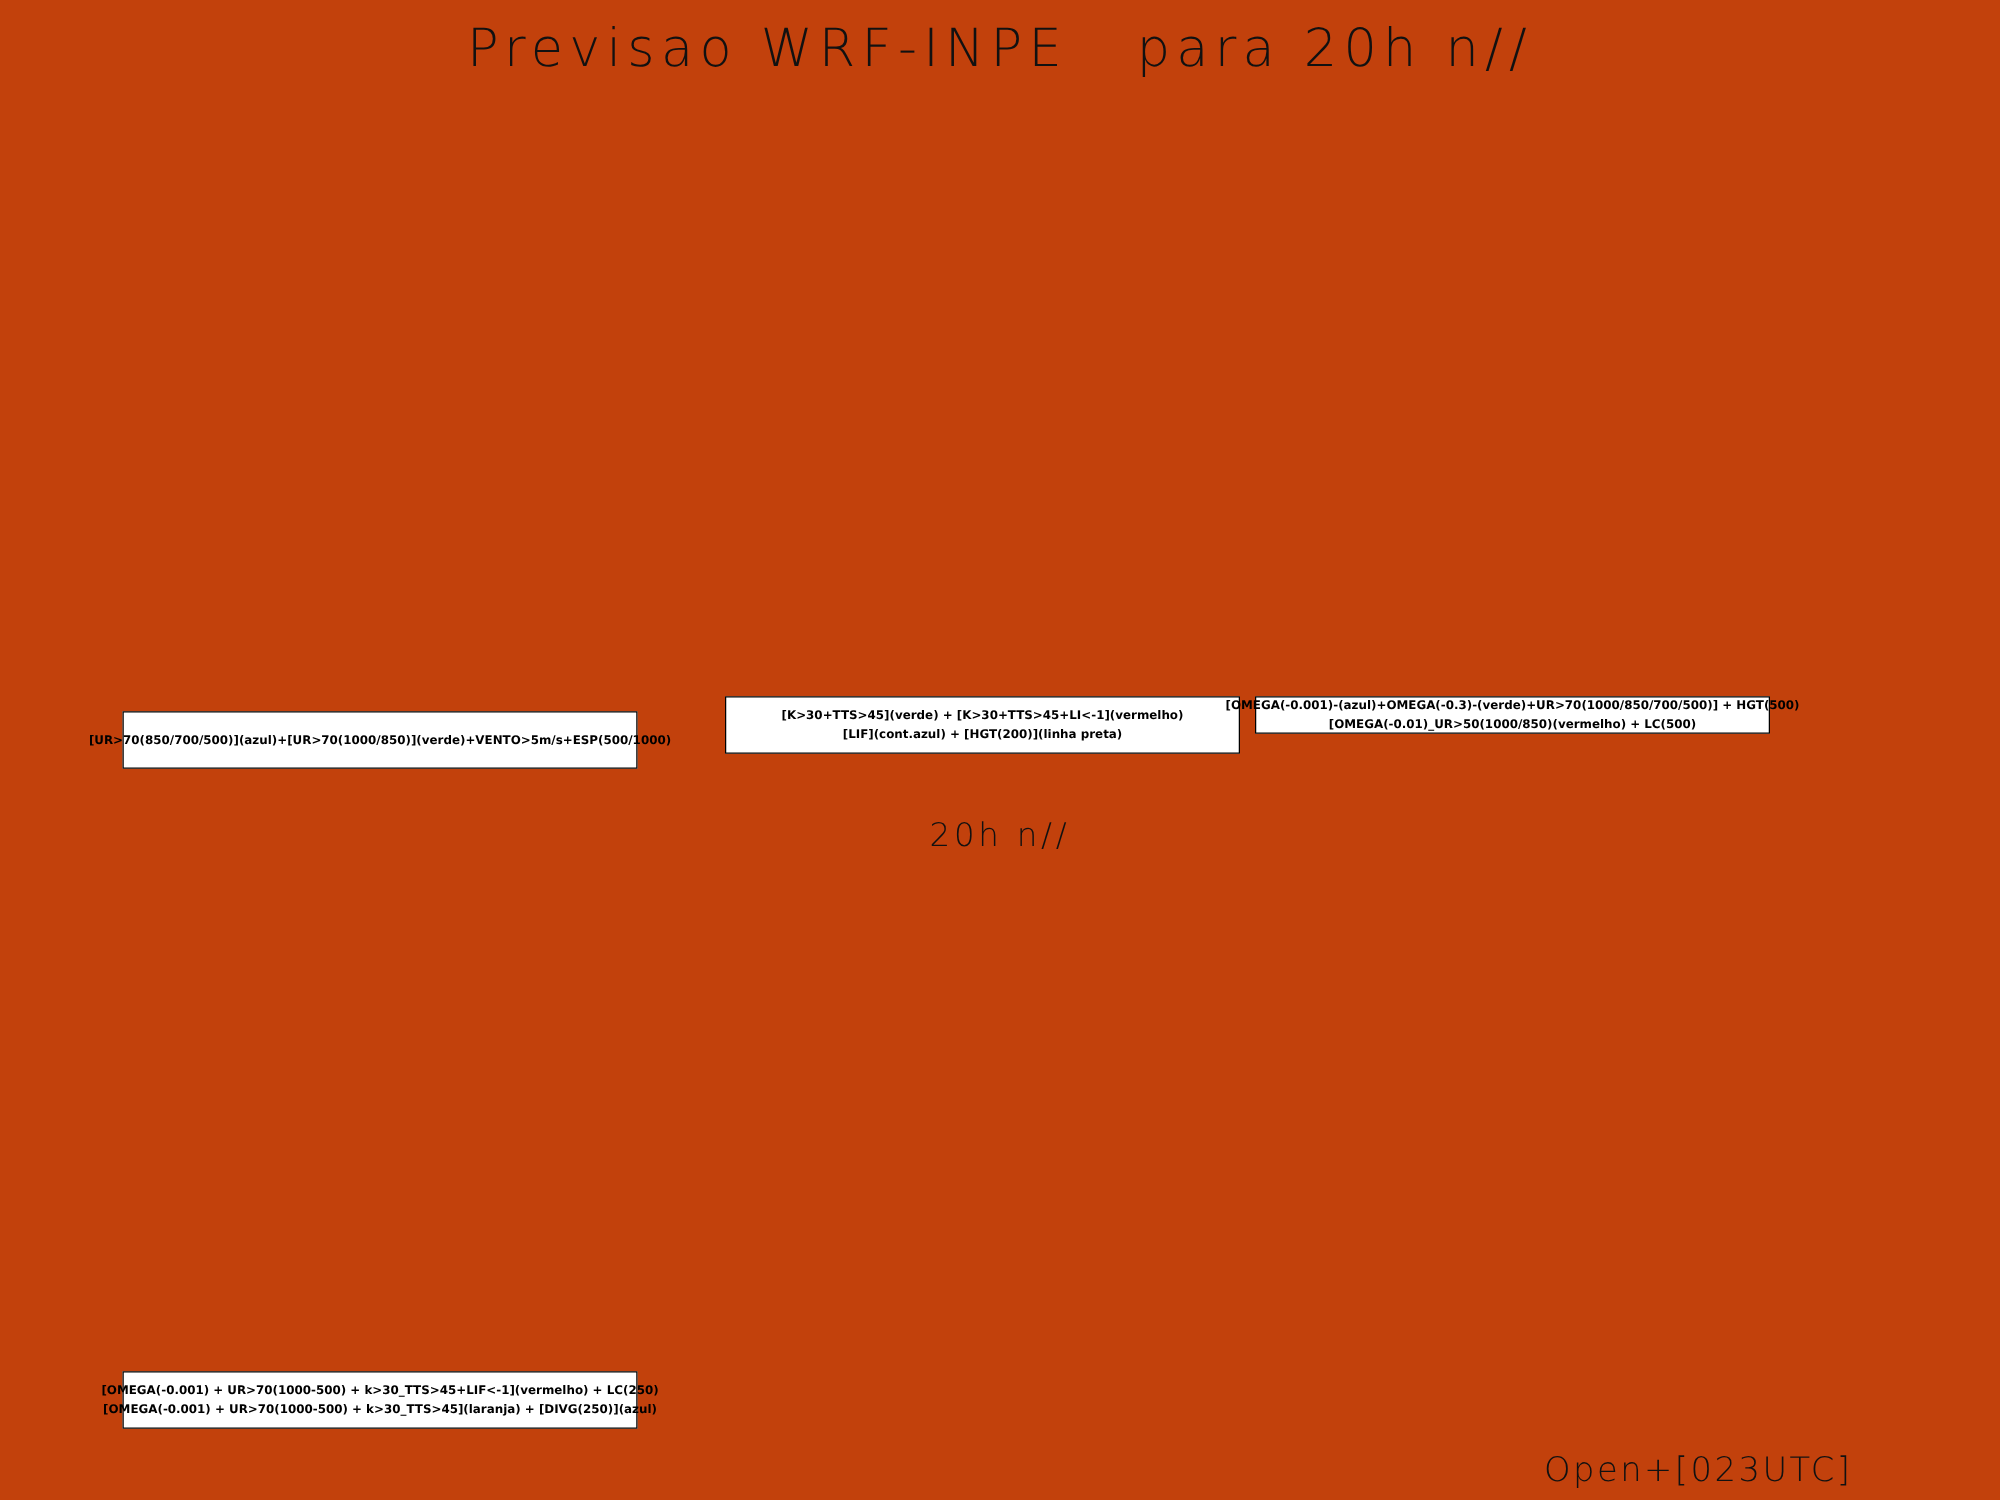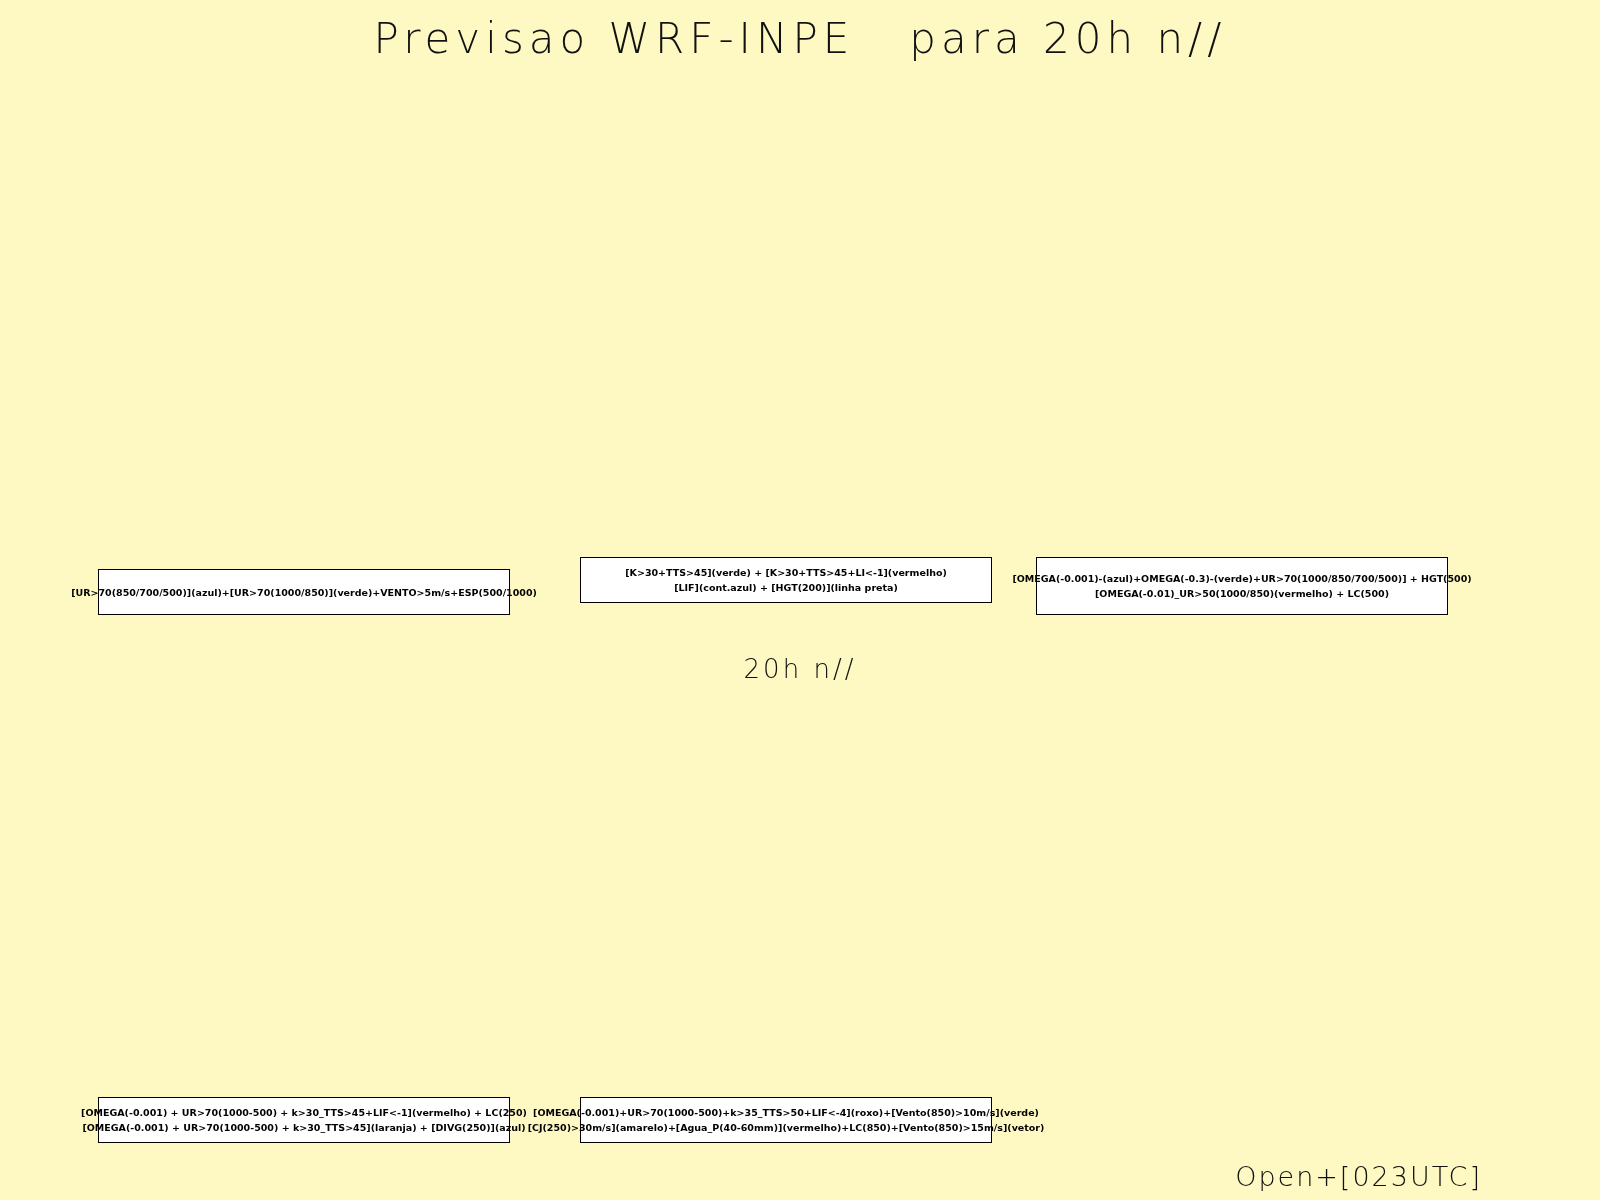--- a/index.html
+++ b/index.html
@@ -12,21 +12,21 @@
     height: 1200px;
     position: relative;
     font-family: "DejaVu Sans", sans-serif;
     overflow: hidden;
   }
   .page {
     position: absolute;
     left: 0; top: 0;
     width: 1600px;
     height: 1200px;
-    background: #fef9c3;
+    background: #c2410c;
   }
   .main-title {
     position: absolute;
     left: 0;
     top: 14px;
     width: 1600px;
     text-align: center;
     font-family: "DejaVu Sans", sans-serif;
     font-size: 42px;
     font-weight: 300;
@@ -75,21 +75,21 @@
     font-weight: bold;
     color: #000000;
     line-height: 15px;
     white-space: nowrap;
     letter-spacing: 0px;
     text-align: center;
   }
   
   #legend-top-left   { left: 98px;  top: 557px; width: 412px; height: 46px; margin-top: 12px; }
   #legend-top-center { left: 580px; top: 557px; width: 412px; height: 46px; }
-  #legend-top-right  { left: 1036px;top: 557px; width: 412px; height: 58px; }
+  #legend-top-right  { left: 1004px;top: 557px; width: 412px; height: 30px; }
   
   #legend-bottom-left   { left: 98px;  top: 1097px; width: 412px; height: 46px; }
   #legend-bottom-center { left: 580px; top: 1097px; width: 412px; height: 46px; }
   #legend-bottom-right  { left: 1064px;top: 1097px; width: 412px; height: 46px; }
 
   .panel-area {
     position: absolute;
     background: transparent;
   }
 </style>
@@ -122,21 +122,17 @@
 
   <div class="panel-area" style="left:98px; top:690px; width:412px; height:400px;"></div>
   <div class="panel-area" style="left:580px; top:690px; width:412px; height:400px;"></div>
   <div class="panel-area" style="left:1064px; top:690px; width:412px; height:400px;"></div>
 
   <div class="legend-box" id="legend-bottom-left">
     <div class="legend-line">[OMEGA(-0.001)  +  UR&gt;70(1000-500)  +  k&gt;30_TTS&gt;45+LIF&lt;-1](vermelho)  +  LC(250)</div>
     <div class="legend-line">[OMEGA(-0.001)  +  UR&gt;70(1000-500)  +  k&gt;30_TTS&gt;45](laranja)  +  [DIVG(250)](azul)</div>
   </div>
 
-  <div class="legend-box" id="legend-bottom-center">
-    <div class="legend-line">[OMEGA(-0.001)+UR&gt;70(1000-500)+k&gt;35_TTS&gt;50+LIF&lt;-4](roxo)+[Vento(850)&gt;10m/s](verde)</div>
-    <div class="legend-line">[CJ(250)&gt;30m/s](amarelo)+[Agua_P(40-60mm)](vermelho)+LC(850)+[Vento(850)&gt;15m/s](vetor)</div>
-  </div>
 
 
   <div class="footer-label">Open+[023UTC]</div>
 
 </div>
 
 </body></html>

